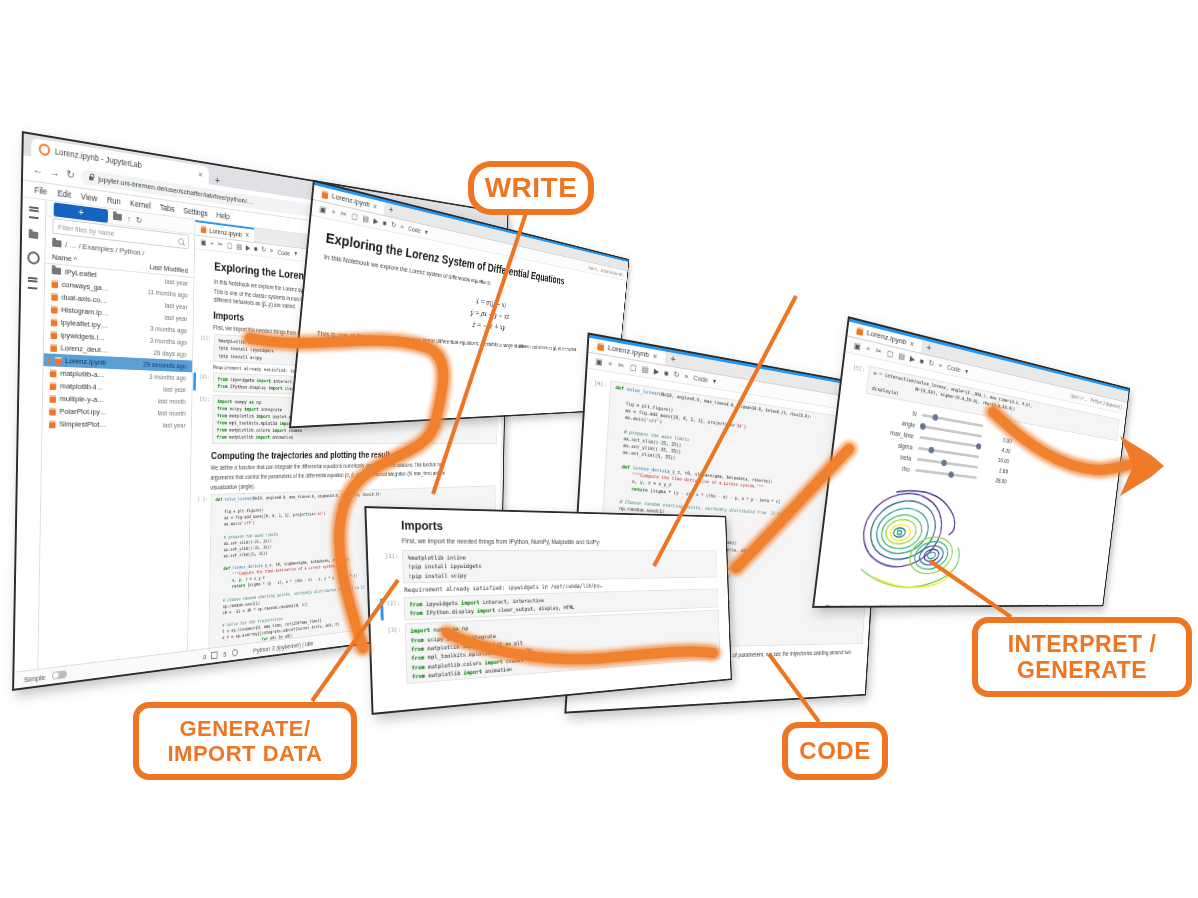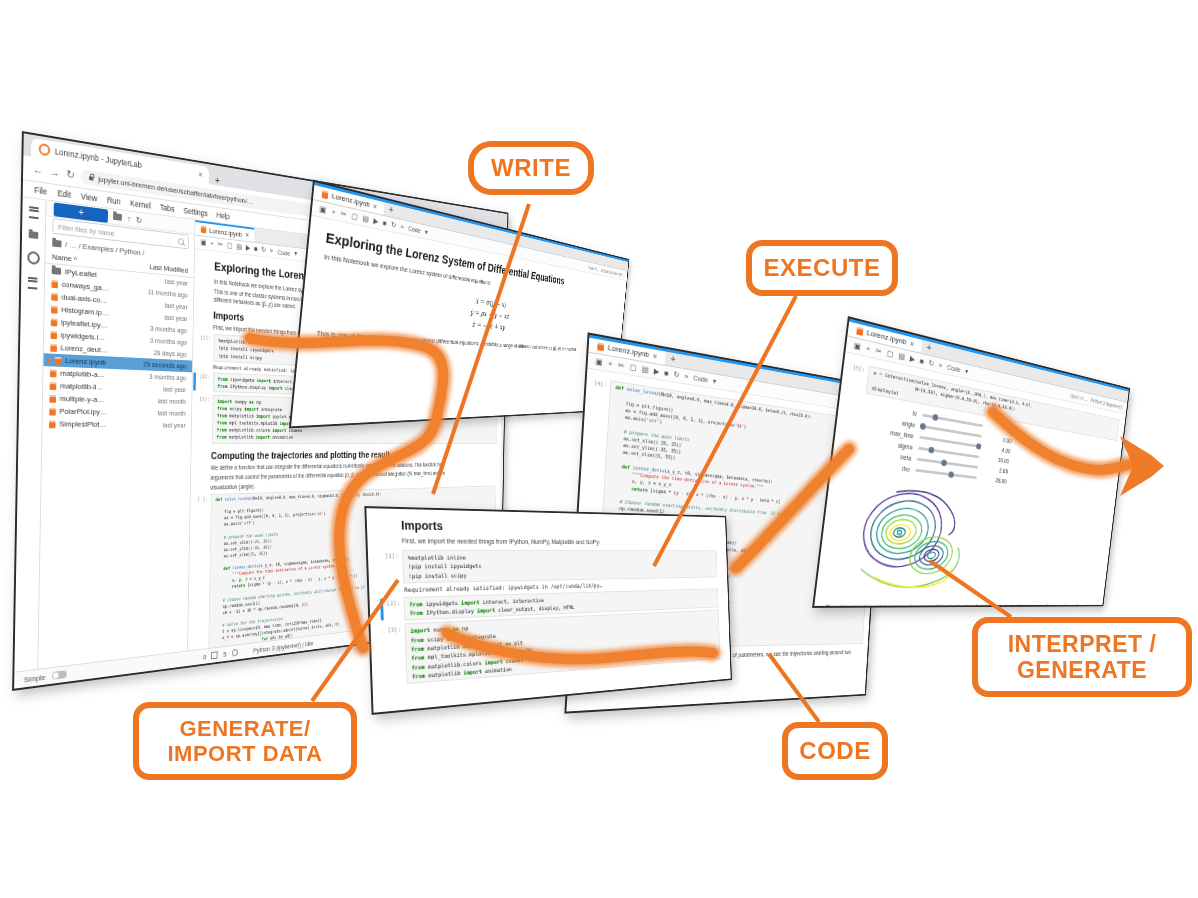--- a/index.html
+++ b/index.html
@@ -120,21 +120,21 @@
   .plotwrap{margin:4px 0 0 22px;}
   .i-out{font-size:5.4px;color:#555;margin:2px 6px 0;white-space:nowrap;overflow:hidden;font-family:"DejaVu Sans Mono",monospace;}
 
   
   .overlay{position:absolute;left:0;top:0;width:1198px;height:898px;pointer-events:none;z-index:40;}
 
   
   .flow-label{position:absolute;background:#fff;border:6px solid #ee7623;border-radius:16px;color:#ee7623;
     font-weight:bold;display:flex;flex-direction:column;align-items:center;justify-content:center;
     z-index:50;text-align:center;line-height:1.15;letter-spacing:.5px;}
-  .lbl-write{left:468px;top:141px;width:114px;height:42px;font-size:24px;border-radius:23px;}
+  .lbl-write{left:468px;top:161px;width:114px;height:42px;font-size:28px;border-radius:23px;}
   .lbl-execute{left:746px;top:240px;width:140px;height:44px;font-size:24px;}
   .lbl-generate{left:133px;top:702px;width:212px;height:66px;font-size:22px;}
   .lbl-code{left:782px;top:722px;width:94px;height:46px;font-size:24px;}
   .lbl-interpret{left:972px;top:617px;width:208px;height:68px;font-size:23px;}
 </style>
 </head>
 <body>
 
 <div class="stage">
 
@@ -549,23 +549,20 @@
       <line x1="796" y1="296" x2="654" y2="566"></line>
       <line x1="312" y1="701" x2="398" y2="580"></line>
       <line x1="819" y1="722" x2="769" y2="654"></line>
       <line x1="1011" y1="617" x2="930" y2="561"></line>
     </g>
   </svg>
 
   <div class="flow-label lbl-write">
       <span>WRITE</span>
     </div>
-  <div class="flow-label lbl-execute">
-      <span>EXECUTE</span>
-    </div>
   <div class="flow-label lbl-generate">
     <span>GENERATE/</span>
       <span>IMPORT DATA</span>
   </div>
   <div class="flow-label lbl-code">
       <span>CODE</span>
     </div>
   <div class="flow-label lbl-interpret">
     <span>INTERPRET /</span>
       <span>GENERATE</span>

